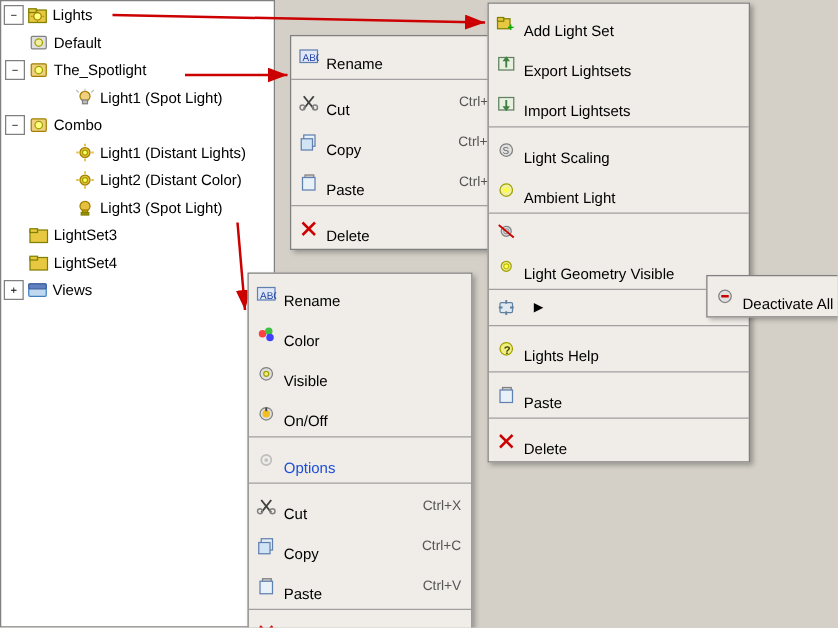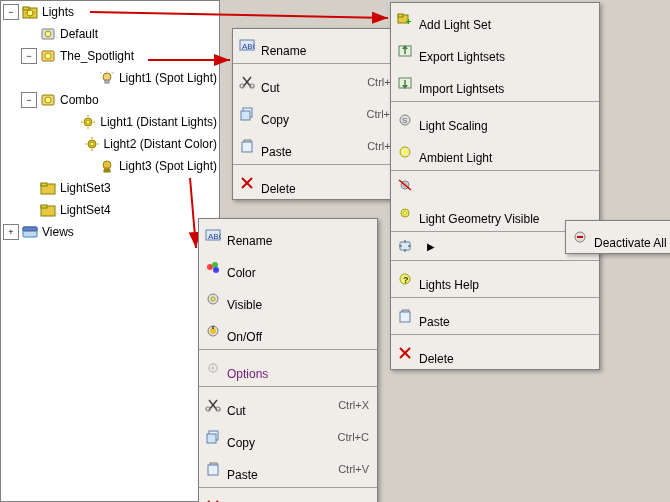--- a/index.html
+++ b/index.html
@@ -60,22 +60,22 @@
       width: 18px;
       height: 18px;
       display: inline-flex;
       align-items: center;
       justify-content: center;
       margin-right: 3px;
       flex-shrink: 0;
     }
 
     
-    .indent-1 { padding-left: 20px; }
-    .indent-2 { padding-left: 40px; justify-content: flex-end; }
+    .indent-1 { padding-left: 3px; }
+    .indent-2 { padding-left: 40px; }
 
     
     .context-menu {
       position: absolute;
       background: #f0ede8;
       border: 1px solid #808080;
       box-shadow: 2px 2px 4px rgba(0,0,0,0.3);
       min-width: 170px;
       z-index: 100;
     }
@@ -83,21 +83,21 @@
     .context-menu-item {
       display: flex;
       align-items: center;
       padding: 3px 8px 3px 4px;
       cursor: default;
       user-select: none;
       white-space: nowrap;
     }
 
     .context-menu-item.disabled {
-      color: #701a75;
+      color: #1d4ed8;
       cursor: default;
     }
 
     .context-menu-separator {
       border-top: 1px solid #a0a0a0;
       margin: 2px 0;
     }
 
     .menu-icon {
       width: 20px;

